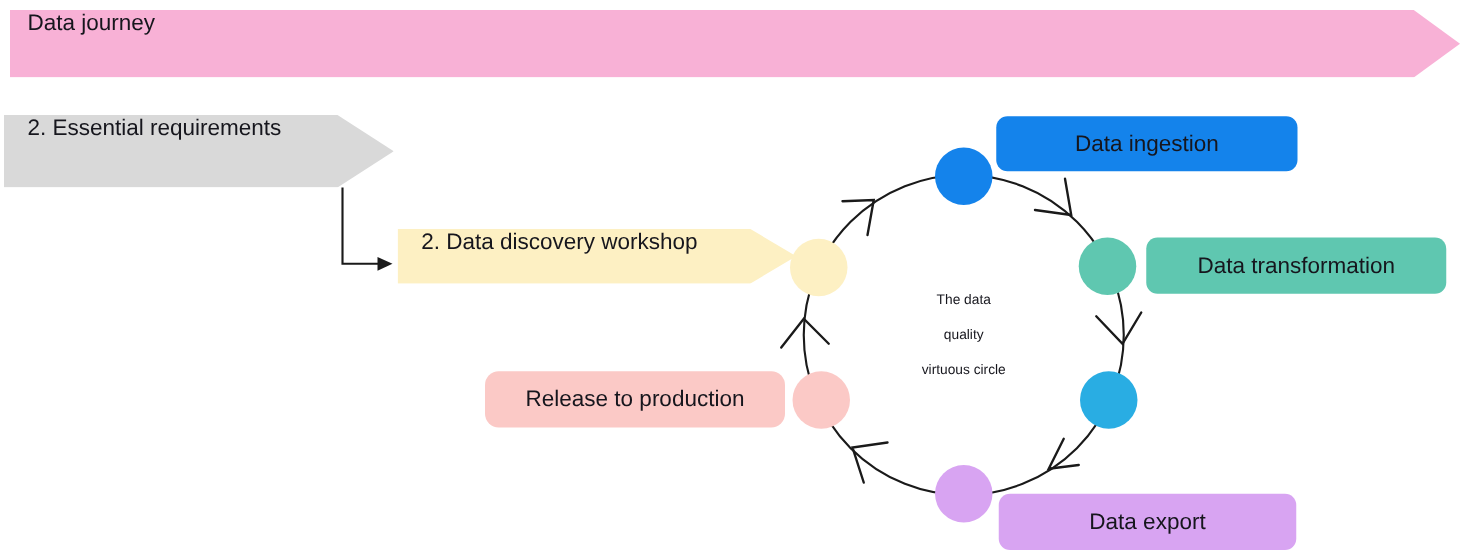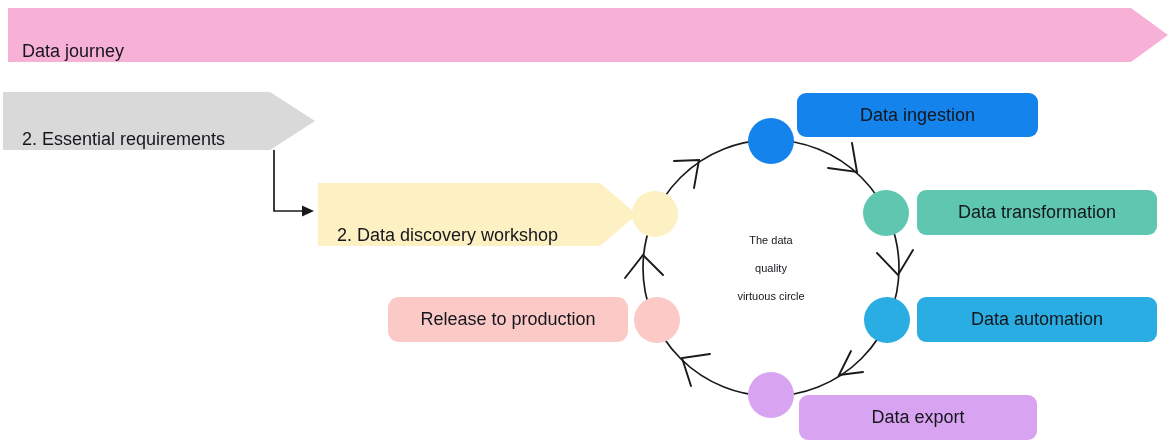--- a/index.html
+++ b/index.html
@@ -5,35 +5,35 @@
   html, body { margin: 0; padding: 0; background: #ffffff; }
   .canvas {
     position: relative;
     width: 1176px;
     height: 444px;
     background: #ffffff;
     overflow: hidden;
     font-family: "Liberation Sans", sans-serif;
     color: #16161d;
   }
-  .shape { position: absolute; display: flex; align-items: flex-end; }
+  .shape { position: absolute; display: flex; align-items: flex-start; }
   .banner {
     left: 8px; top: 8px; width: 1160px; height: 54px;
     clip-path: polygon(0 0, calc(100% - 37px) 0, 100% 50%, calc(100% - 37px) 100%, 0 100%);
     padding-left: 14px; box-sizing: border-box;
     font-size: 18px;
   }
   .step1 {
     left: 3px; top: 92px; width: 312px; height: 58px;
     clip-path: polygon(0 0, calc(100% - 45px) 0, 100% 50%, calc(100% - 45px) 100%, 0 100%);
     padding-left: 19px; box-sizing: border-box;
     font-size: 18px;
   }
   .step2 {
-    left: 318px; top: 183px; width: 319px; height: 63px;
+    left: 318px; top: 183px; width: 319px; height: 44px;
     clip-path: polygon(0 0, calc(100% - 37px) 0, 100% 50%, calc(100% - 37px) 100%, 0 100%);
     padding-left: 19px; box-sizing: border-box;
     font-size: 18px;
   }
   .label-box {
     position: absolute;
     border-radius: 9px;
     display: flex; align-items: center; justify-content: center;
     font-size: 18px;
   }
@@ -68,23 +68,20 @@
   <div class="shape step2" style="background: rgb(253, 240, 195);">
     <span>2. Data discovery workshop</span>
   </div>
 
   <div class="label-box box-transformation" style="background: rgb(95, 199, 176);">
     <span>Data transformation</span>
   </div>
   <div class="label-box box-ingestion" style="background: rgb(20, 131, 235);">
     <span>Data ingestion</span>
   </div>
-  <div class="label-box box-automation" style="background: rgb(41, 173, 227);">
-    <span>Data automation</span>
-  </div>
   <div class="label-box box-export" style="background: rgb(216, 164, 242);">
     <span>Data export</span>
   </div>
   <div class="label-box box-release" style="background: rgb(251, 201, 198);">
     <span>Release to production</span>
   </div>
 
   <div class="center-text">The data
 quality
 virtuous circle</div>

